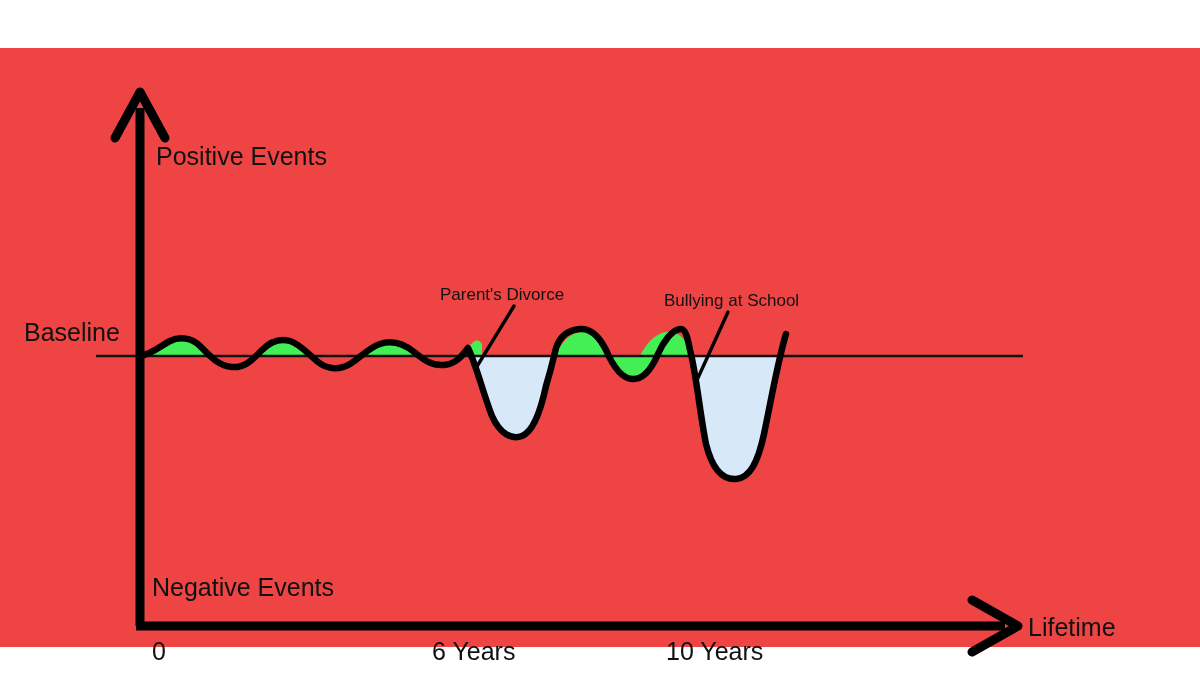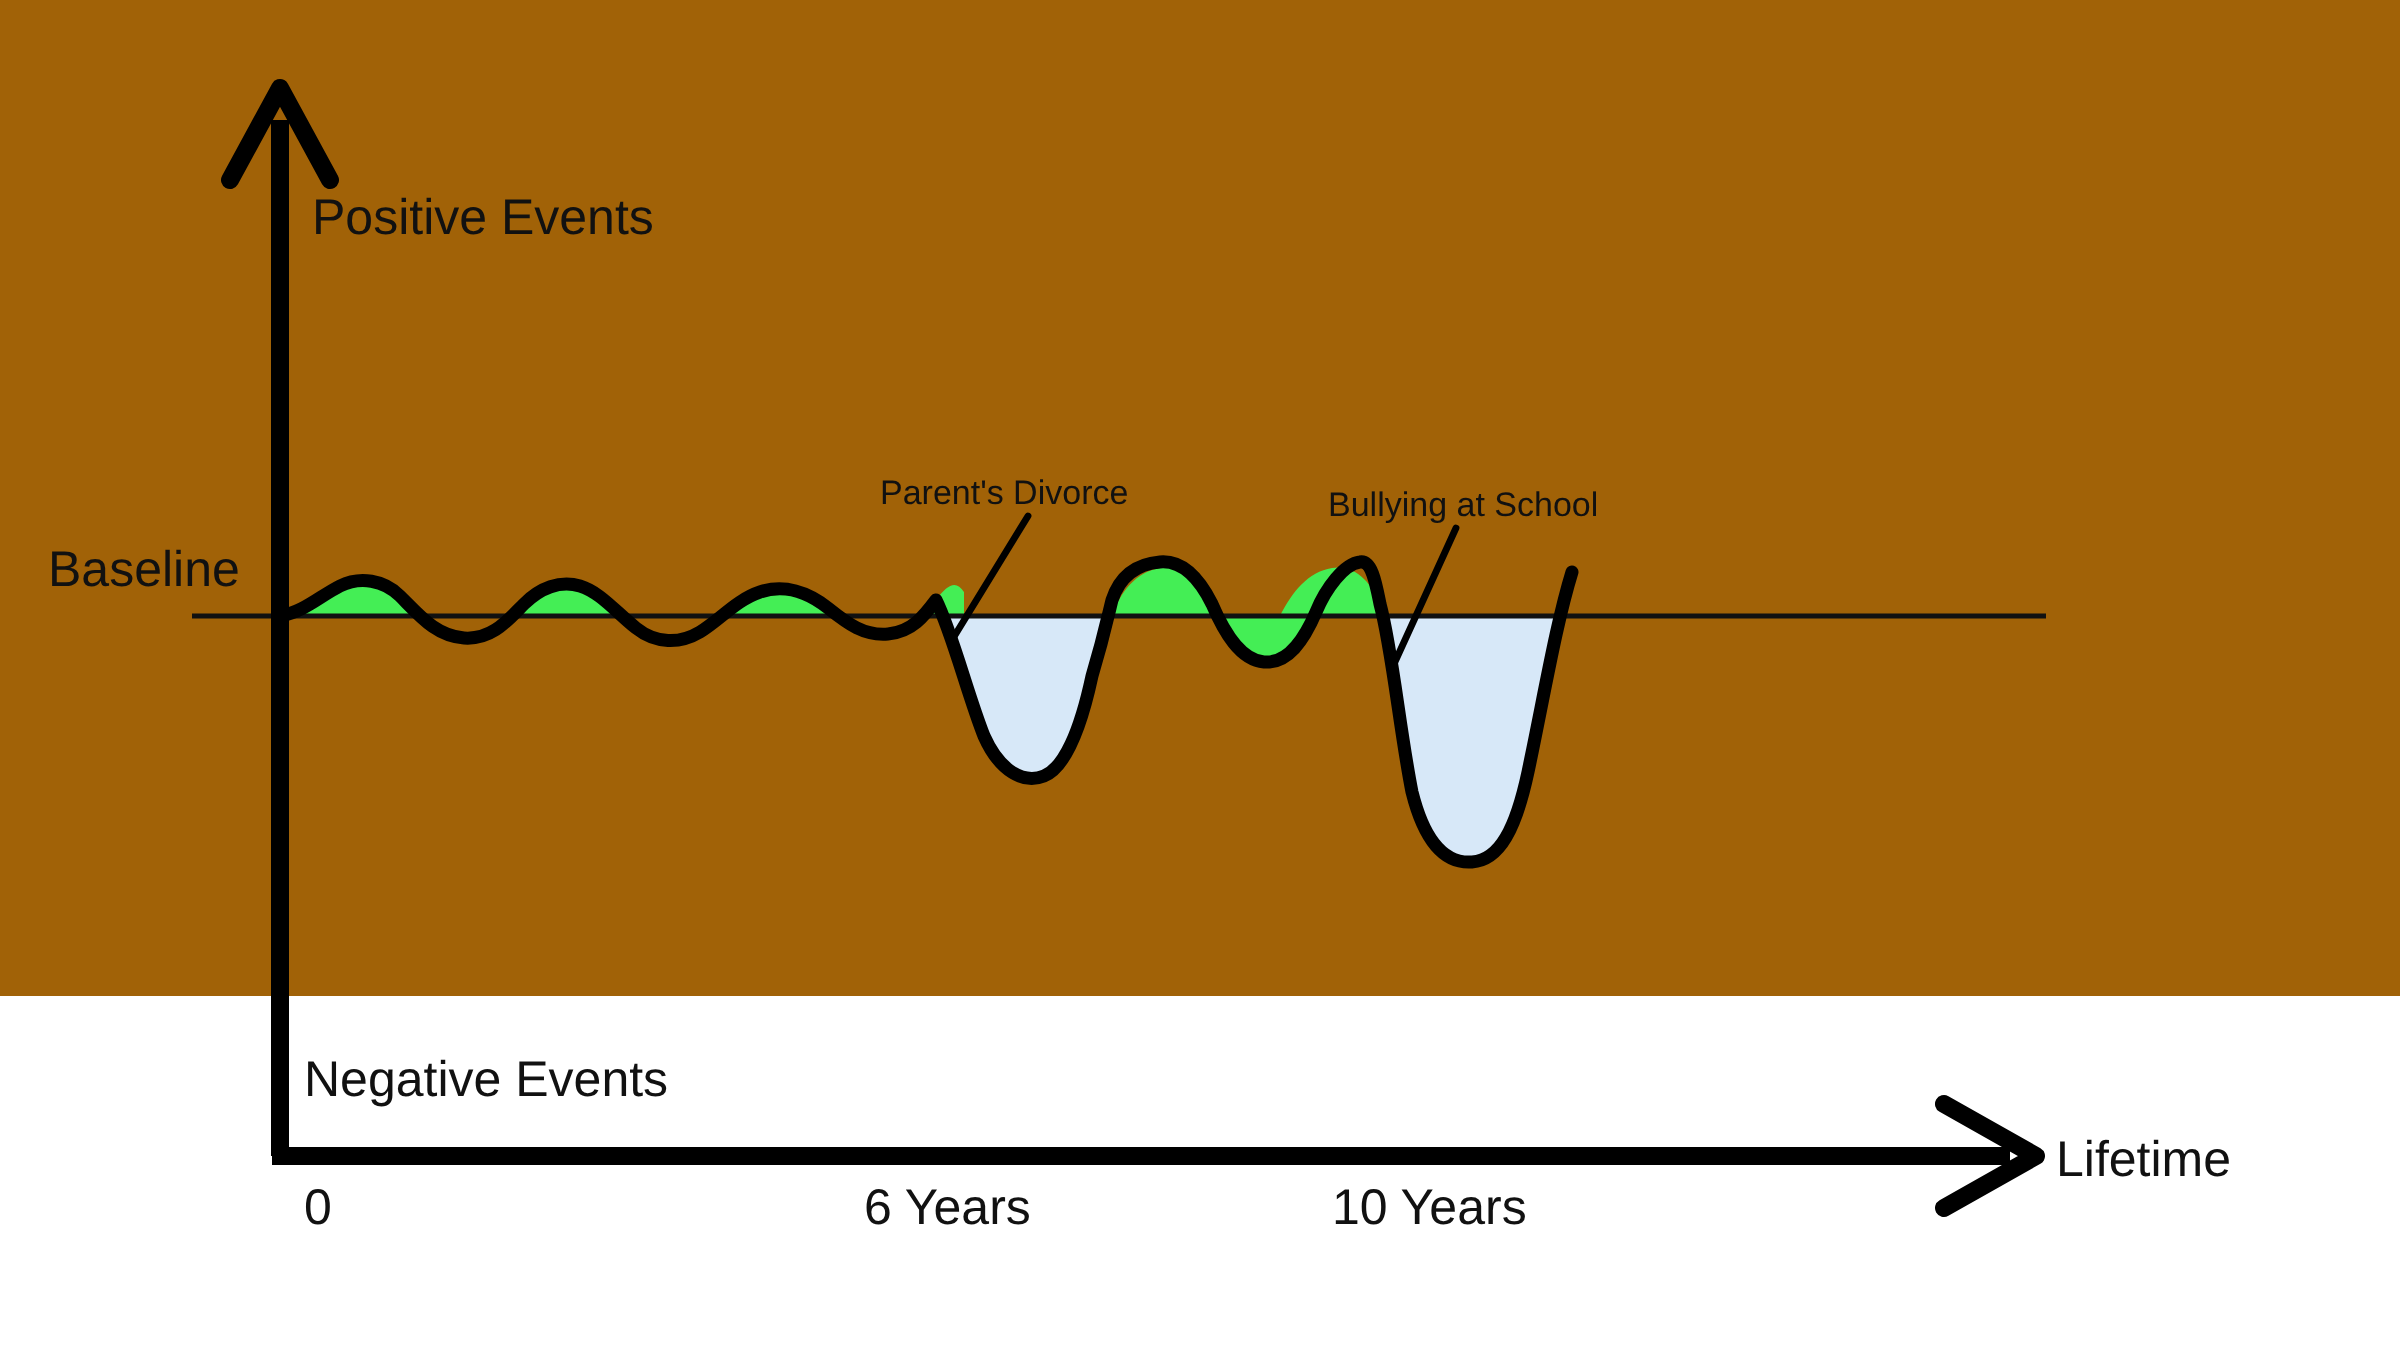--- a/index.html
+++ b/index.html
@@ -10,22 +10,23 @@
   body {
     width: 1200px;
     height: 677px;
     overflow: hidden;
     font-family: "Liberation Sans", sans-serif;
     color: #111111;
   }
   #canvas-wrap {
     position: relative;
     width: 1200px;
-    height: 498px;
-    background: #a16207;
+    height: 599px;
+    background: #ef4444;
+    margin-top: 48px;
   }
   svg.figure {
     position: absolute;
     left: 0;
     top: 0;
     width: 1200px;
     height: 677px;
     display: block;
   }
   text {

